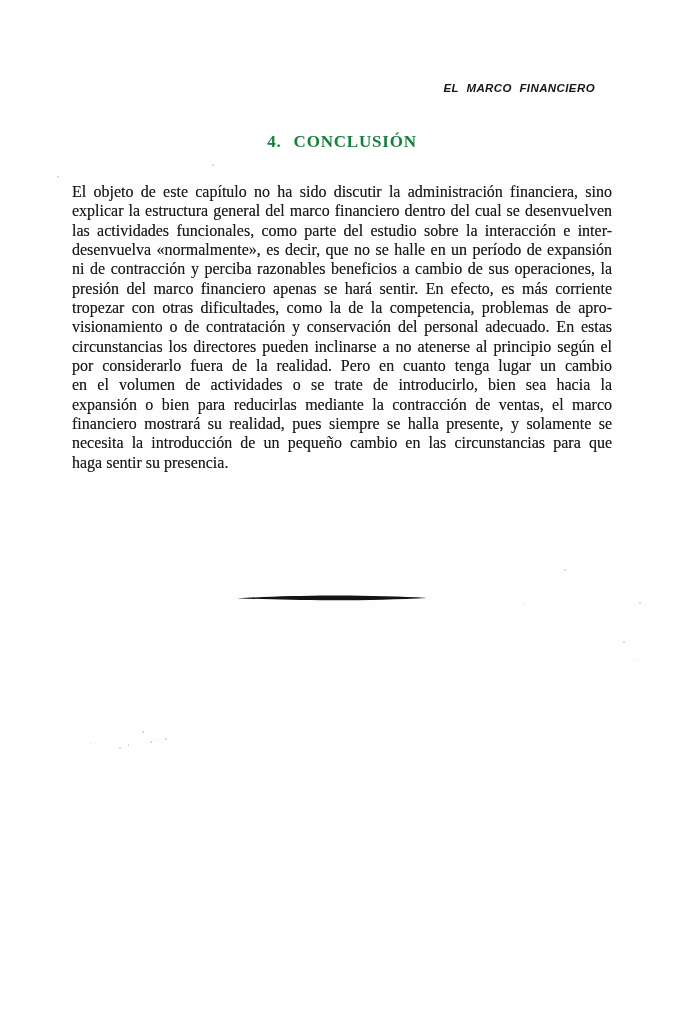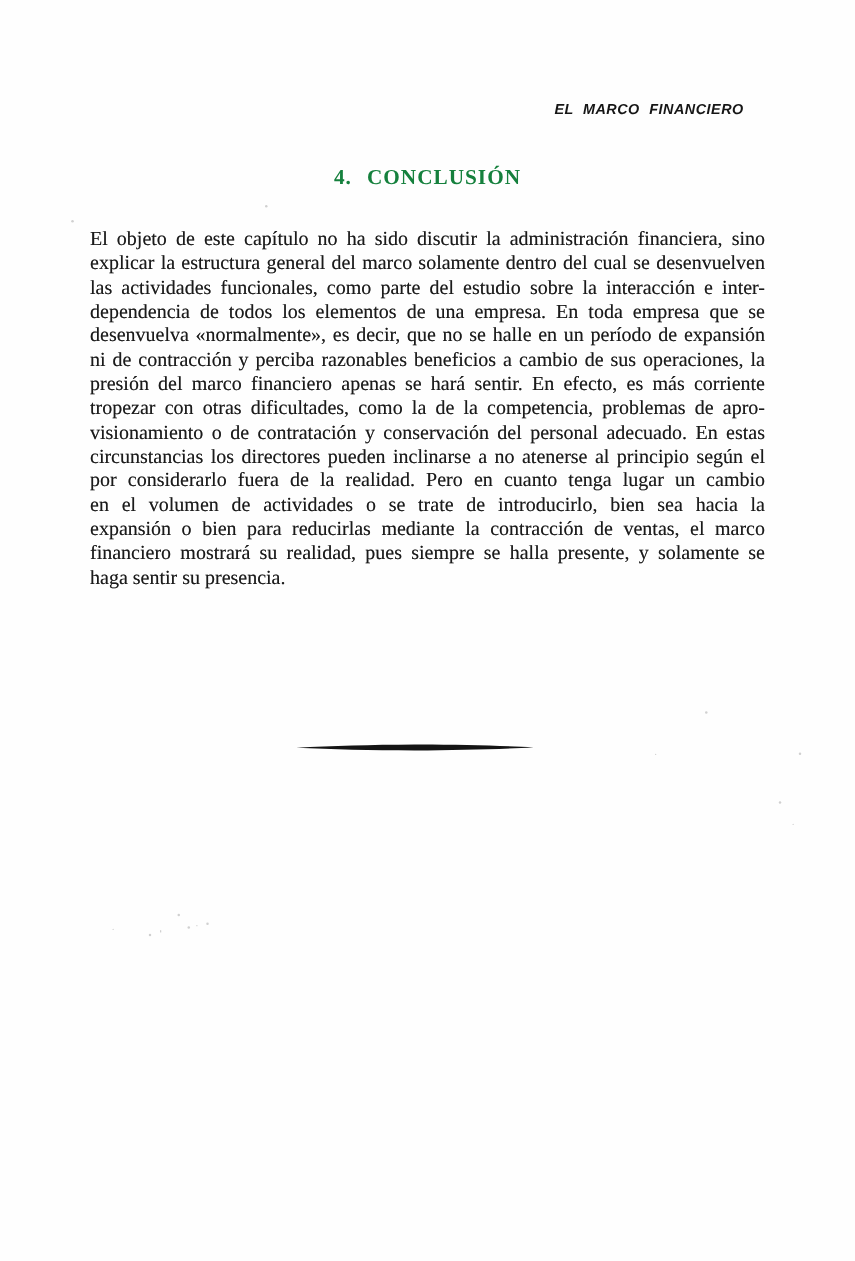--- a/index.html
+++ b/index.html
@@ -79,33 +79,33 @@
 <body>
 
 <div class="page">
 
   <div class="running-header">EL MARCO FINANCIERO</div>
 
   <div class="section-title">4. CONCLUSIÓN</div>
 
   <div class="body-text">
       <div class="line">El objeto de este capítulo no ha sido discutir la administración financiera, sino</div>
-      <div class="line">explicar la estructura general del marco solamente dentro del cual se desenvuelven</div>
+      <div class="line">explicar la estructura general del marco financiero dentro del cual se desenvuelven</div>
       <div class="line">las actividades funcionales, como parte del estudio sobre la interacción e inter-</div>
-      <div class="line">dependencia de todos los elementos de una empresa. En toda empresa que se</div>
       <div class="line">desenvuelva «normalmente», es decir, que no se halle en un período de expansión</div>
       <div class="line">ni de contracción y perciba razonables beneficios a cambio de sus operaciones, la</div>
       <div class="line">presión del marco financiero apenas se hará sentir. En efecto, es más corriente</div>
       <div class="line">tropezar con otras dificultades, como la de la competencia, problemas de apro-</div>
       <div class="line">visionamiento o de contratación y conservación del personal adecuado. En estas</div>
       <div class="line">circunstancias los directores pueden inclinarse a no atenerse al principio según el</div>
       <div class="line">por considerarlo fuera de la realidad. Pero en cuanto tenga lugar un cambio</div>
       <div class="line">en el volumen de actividades o se trate de introducirlo, bien sea hacia la</div>
       <div class="line">expansión o bien para reducirlas mediante la contracción de ventas, el marco</div>
       <div class="line">financiero mostrará su realidad, pues siempre se halla presente, y solamente se</div>
+      <div class="line">necesita la introducción de un pequeño cambio en las circunstancias para que</div>
       <div class="line last">haga sentir su presencia.</div>
     </div>
 
   <div class="divider">
     <svg viewBox="0 0 192 10" preserveAspectRatio="none">
       <path d="M1 5.2 C 30 3.8, 60 2.8, 96 2.6 C 130 2.5, 165 3.6, 191 4.9 C 165 6.2, 130 7.2, 96 7.3 C 60 7.3, 30 6.4, 1 5.2 Z" fill="#141414"></path>
     </svg>
   </div>
 
   <div class="page-number">91</div>

